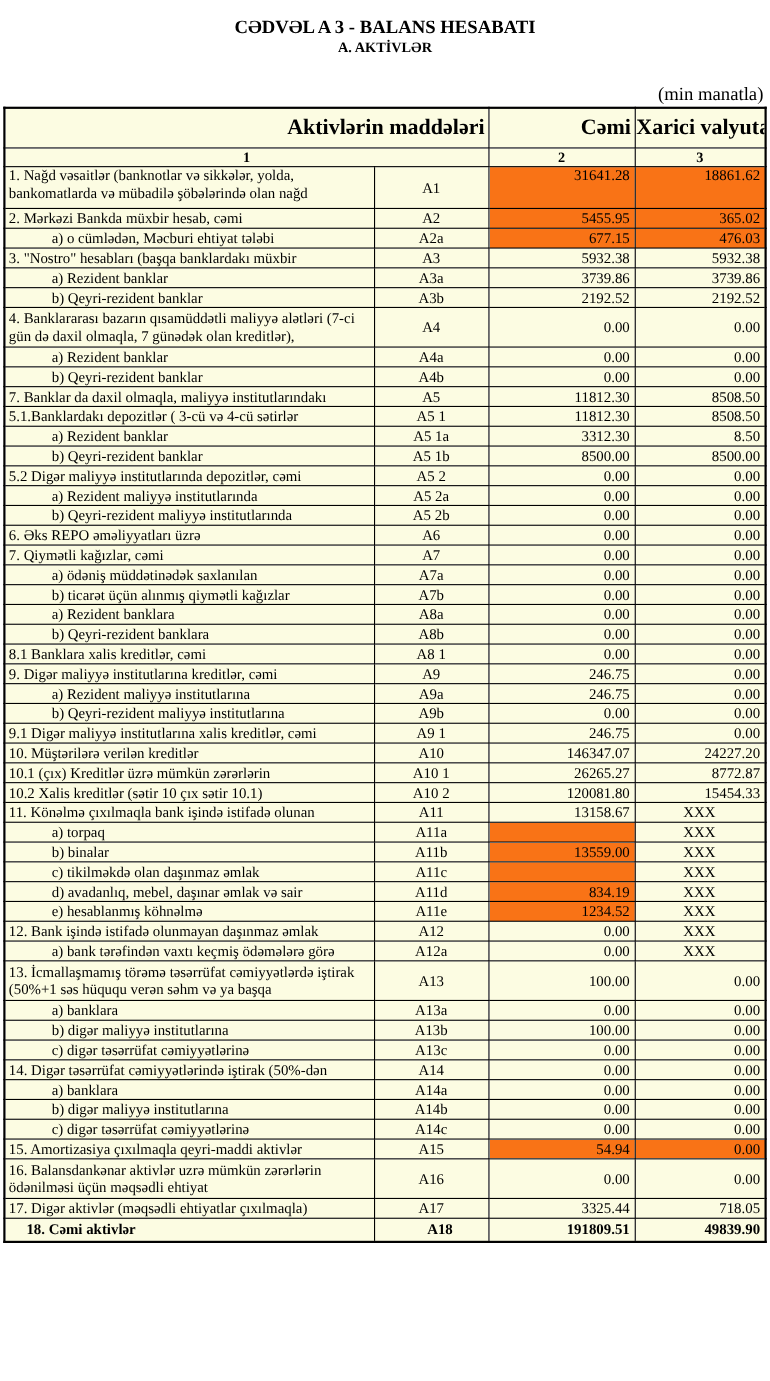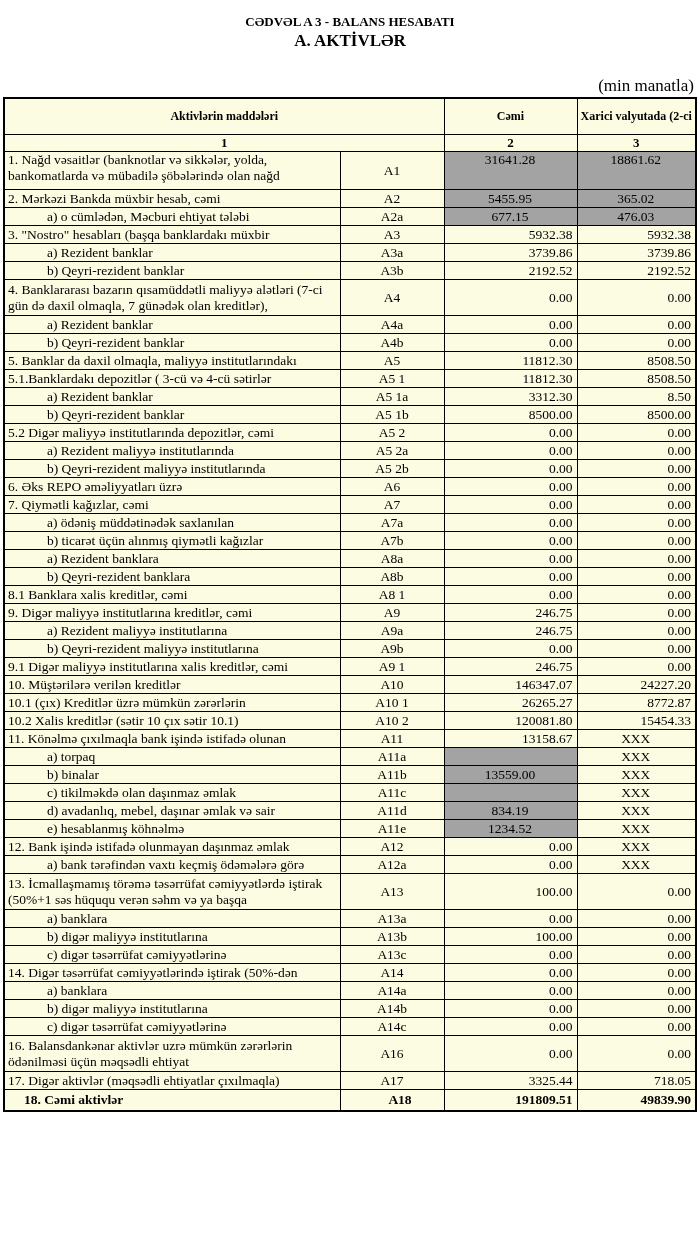--- a/index.html
+++ b/index.html
@@ -3,22 +3,22 @@
 <meta charset="utf-8">
 <style>
   html,body{margin:0;padding:0;background:#ffffff;}
   body{
     width:700px;height:1255px;overflow:hidden;
     font-family:"Liberation Serif","DejaVu Serif",serif;
     color:#000;
     -webkit-font-smoothing:antialiased;
   }
   .titles{ text-align:center; margin-top:14px; line-height:1.25; }
-  .title-main{ font-size:13px; font-weight:bold; }
-  .title-sub{ font-size:17px; font-weight:bold; }
+  .title-main{ font-size:17px; font-weight:bold; }
+  .title-sub{ font-size:13px; font-weight:bold; }
   .unit-note{
     text-align:right; font-size:17px;
     margin:24px 4px 1px 0; padding-right:2px;
   }
   table.balance{
     border-collapse:collapse; table-layout:fixed;
     margin-left:3px; width:694px;
     border:2px solid #000;
     font-size:13.5px;
   }
@@ -26,30 +26,30 @@
   td,th{
     border:1px solid #000;
     padding:0 3px;
     background:#fcfce2;
     line-height:16px;
     height:18px;
     box-sizing:border-box;
     overflow:hidden;
     vertical-align:middle;
   }
-  tr.hdr th{ font-weight:bold; text-align:center; height:37px; font-size:12px; }
+  tr.hdr th{ font-weight:bold; text-align:right; height:37px; font-size:20px; }
   th.clip{ white-space:nowrap; overflow:hidden; padding:0 1px; }
   tr.numrow td{ text-align:center; height:17px; font-weight:bold; font-size:13px; }
   td.c-label{ text-align:left; }
   td.c-label.nowrap{ white-space:nowrap; }
   td.c-label.ind1{ padding-left:42px; }
   td.c-label.ind2{ padding-left:24px; }
   td.c-code{ text-align:center; }
   td.c-num{ text-align:right; padding-right:4px; }
-  td.c-num.white{ background:#a3a3a3;text-align:center; }
+  td.c-num.white{ background:#f97316; }
   td.c-num.xxx{ text-align:center; }
   tr.r-tall td{ height:38px; }
   tr.r-tall td.c-label, tr.r-tall td.c-num{ vertical-align:top; }
   tr.r-two td{ height:36px; }
   tr.r-bold td{ font-weight:bold; height:21px;padding-left:19px; }
 </style>
 </head>
 <body>
 
 <div class="titles">
@@ -127,21 +127,21 @@
         <td class="c-num">0.00</td>
         <td class="c-num">0.00</td>
       </tr>
       <tr class="">
         <td class="c-label nowrap ind1">b) Qeyri-rezident banklar</td>
         <td class="c-code">A4b</td>
         <td class="c-num">0.00</td>
         <td class="c-num">0.00</td>
       </tr>
       <tr class="">
-        <td class="c-label nowrap">5. Banklar da daxil olmaqla, maliyyə institutlarındakı</td>
+        <td class="c-label nowrap">7. Banklar da daxil olmaqla, maliyyə institutlarındakı</td>
         <td class="c-code">A5</td>
         <td class="c-num">11812.30</td>
         <td class="c-num">8508.50</td>
       </tr>
       <tr class="">
         <td class="c-label nowrap">5.1.Banklardakı depozitlər ( 3-cü və 4-cü sətirlər</td>
         <td class="c-code">A5 1</td>
         <td class="c-num">11812.30</td>
         <td class="c-num">8508.50</td>
       </tr>
@@ -347,20 +347,26 @@
         <td class="c-label nowrap ind1">b) digər maliyyə institutlarına</td>
         <td class="c-code">A14b</td>
         <td class="c-num">0.00</td>
         <td class="c-num">0.00</td>
       </tr>
       <tr class="">
         <td class="c-label nowrap ind1">c) digər təsərrüfat cəmiyyətlərinə</td>
         <td class="c-code">A14c</td>
         <td class="c-num">0.00</td>
         <td class="c-num">0.00</td>
+      </tr>
+      <tr class="">
+        <td class="c-label nowrap">15. Amortizasiya çıxılmaqla qeyri-maddi aktivlər</td>
+        <td class="c-code">A15</td>
+        <td class="c-num white">54.94</td>
+        <td class="c-num white">0.00</td>
       </tr>
       <tr class="r-two">
         <td class="c-label">16. Balansdankənar aktivlər uzrə mümkün zərərlərin ödənilməsi üçün məqsədli ehtiyat</td>
         <td class="c-code">A16</td>
         <td class="c-num">0.00</td>
         <td class="c-num">0.00</td>
       </tr>
       <tr class="">
         <td class="c-label nowrap">17. Digər aktivlər (məqsədli ehtiyatlar çıxılmaqla)</td>
         <td class="c-code">A17</td>

